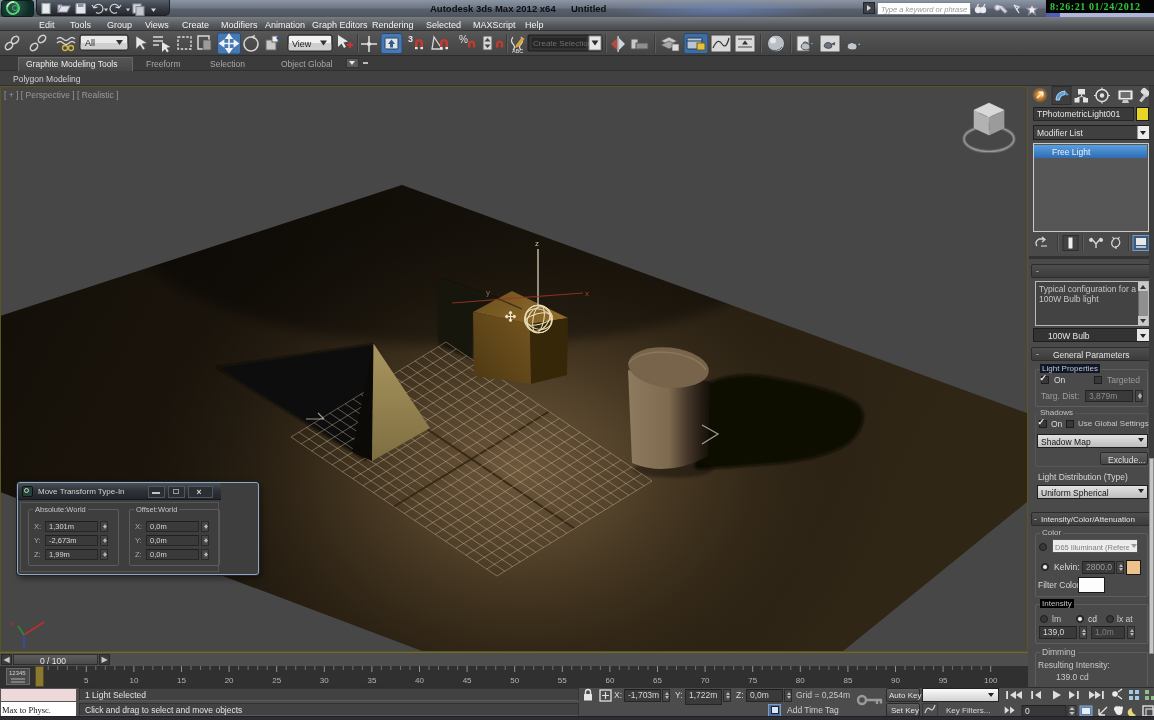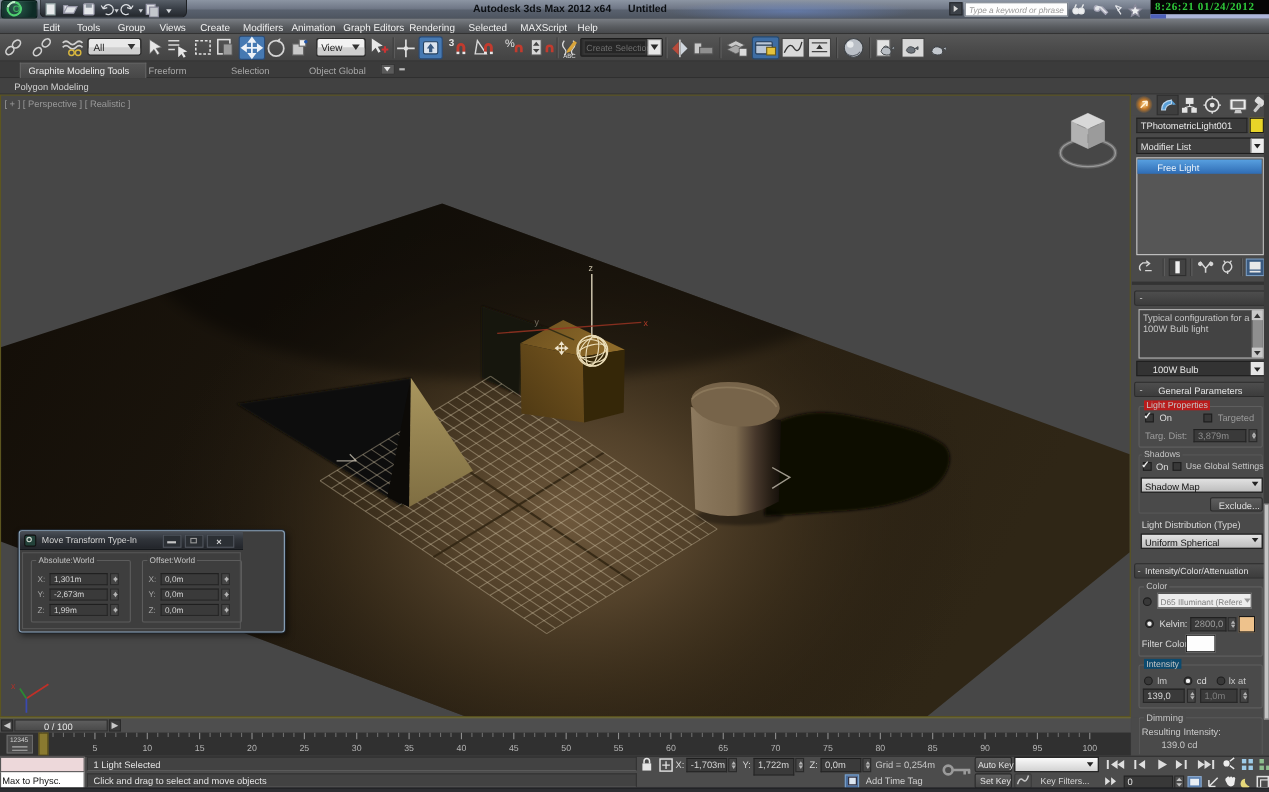--- a/index.html
+++ b/index.html
@@ -230,21 +230,21 @@
 
   <rect x="820" y="4" width="20" height="17" fill="#d9d9d9" stroke="#444"></rect>
   <path d="M824,15 q1,-4 4.5,-3.5 q3.5,0.4 3.5,3.5 q0,2.4 -3.6,2.4 q-3.6,0 -4.4,-2.4 z M832,13 l2.6,-1.6 v2.6 z" fill="#6e747b" stroke="#33373b" stroke-width="0.7"></path>
 
   <path d="M847,16 q1,-5 5.5,-4.4 q4.5,0.5 4.5,4.4 q0,3 -5,3 q-4,0 -5,-3 z M857,13.4 l3.2,-2 v3.4 z M849,12.5 q2.5,-3 6,0" fill="#c3c8ce" stroke="#3e4246" stroke-width="0.9"></path>
 </svg>
 
 <div class="abs" style="left:0;top:56px;width:1154px;height:15px;background:#3b3b3b;border-bottom:1px solid #2f2f2f;"></div>
 <div class="abs" style="left:18px;top:56.5px;width:115px;height:14px;background:linear-gradient(#555,#474747);border:1px solid #666;border-bottom:none;"></div>
 <div class="abs tx" style="left:26px;top:58.5px;font-size:8.5px;color:#ededed;">Graphite Modeling Tools</div>
-<div class="abs tx" style="left:135px;top:58.5px;font-size:8.5px;color:#a8a8a8;">Freeform</div>
+<div class="abs tx" style="left:146px;top:58.5px;font-size:8.5px;color:#a8a8a8;">Freeform</div>
 <div class="abs tx" style="left:210px;top:58.5px;font-size:8.5px;color:#a8a8a8;">Selection</div>
 <div class="abs tx" style="left:281px;top:58.5px;font-size:8.5px;color:#a8a8a8;">Object Global</div>
 <div class="abs" style="left:346px;top:58px;width:13px;height:10px;background:#5a5a5a;border:1px solid #333;"></div>
 <div class="abs" style="left:349px;top:61px;width:0;height:0;border-left:3.5px solid transparent;border-right:3.5px solid transparent;border-top:4.5px solid #e8e8e8;"></div>
 <div class="abs" style="left:363px;top:62px;width:5px;height:1.5px;background:#bbb;"></div>
 <div class="abs" style="left:0;top:71px;width:1154px;height:15px;background:#414141;border-bottom:1px solid #303030;"></div>
 <div class="abs tx" style="left:13px;top:73.5px;font-size:8.5px;color:#d2d2d2;">Polygon Modeling</div>
 
 <div class="abs" style="left:0;top:86px;width:1028px;height:566px;background:#474747;"></div>
 <svg class="abs" style="left:0;top:86px" width="1028" height="566" viewBox="0 0 1028 566">
@@ -535,21 +535,21 @@
 <div class="abs" style="left:1033px;top:328px;width:117px;height:14px;background:#333;border:1px solid #1e1e1e;"></div>
 <div class="abs tx" style="left:1048px;top:330.5px;font-size:8.5px;color:#e6e6e6;">100W Bulb</div>
 <div class="abs" style="left:1137px;top:329px;width:12px;height:12px;background:#e6e6e6;"></div>
 <div class="abs" style="left:1139.5px;top:333.5px;width:0;height:0;border-left:3.5px solid transparent;border-right:3.5px solid transparent;border-top:4.5px solid #222;"></div>
 
 <div class="abs" style="left:1031px;top:347px;width:121px;height:14px;background:linear-gradient(#4e4e4e,#3c3c3c);border:1px solid #2c2c2c;border-radius:2px;"></div>
 <div class="abs tx" style="left:1036px;top:349px;font-size:8.5px;color:#cdcdcd;">-</div>
 <div class="abs tx" style="left:1053px;top:349.5px;font-size:8.5px;color:#e2e2e2;">General Parameters</div>
 
 <div class="abs" style="left:1035px;top:369px;width:113px;height:38px;border:1px solid #5e5e5e;border-radius:2px;"></div>
-<div class="abs tx" style="left:1040px;top:364px;font-size:8px;color:#c4c4c4;background:#b91c1c;padding:0 2px;">Light Properties</div>
+<div class="abs tx" style="left:1040px;top:364px;font-size:8px;color:#c4c4c4;background:#0f172a;padding:0 2px;">Light Properties</div>
 <div class="abs" style="left:1041px;top:376px;width:8px;height:8px;background:#383838;border:1px solid #1e1e1e;"></div>
 <div class="abs tx" style="left:1039.5px;top:373px;font-size:9px;color:#f0f0f0;font-weight:bold;">✓</div>
 <div class="abs tx" style="left:1054px;top:375px;font-size:8.5px;color:#dcdcdc;">On</div>
 <div class="abs" style="left:1094px;top:376px;width:8px;height:8px;background:#383838;border:1px solid #1e1e1e;"></div>
 <div class="abs tx" style="left:1107px;top:375px;font-size:8.5px;color:#9a9a9a;">Targeted</div>
 <div class="abs tx" style="left:1041px;top:391px;font-size:8.5px;color:#9e9e9e;">Targ. Dist:</div>
 <div class="abs field" style="left:1085px;top:390px;width:48px;height:12px;color:#8e8e8e;">3,879m</div>
 <div class="abs spin" style="left:1135px;top:390px;height:12px;"></div>
 
 <div class="abs" style="left:1035px;top:413px;width:113px;height:54px;border:1px solid #565656;border-radius:2px;"></div>
@@ -583,21 +583,21 @@
 <div class="abs" style="left:1041px;top:563px;width:8px;height:8px;border-radius:50%;background:#383838;border:1px solid #1e1e1e;"></div>
 <div class="abs" style="left:1043px;top:565px;width:4px;height:4px;border-radius:50%;background:#f2f2f2;"></div>
 <div class="abs tx" style="left:1054px;top:562px;font-size:8.5px;color:#dcdcdc;">Kelvin:</div>
 <div class="abs field" style="left:1082px;top:561px;width:33px;height:13px;color:#9e9e9e;">2800,0</div>
 <div class="abs spin" style="left:1116px;top:561px;height:13px;"></div>
 <div class="abs" style="left:1126px;top:560px;width:15px;height:15px;background:#eec28c;border:1px solid #181818;"></div>
 <div class="abs tx" style="left:1038px;top:580px;font-size:8.5px;color:#d6d6d6;">Filter Color:</div>
 <div class="abs" style="left:1078px;top:577px;width:27px;height:16px;background:#fdfdfd;border:1px solid #181818;"></div>
 
 <div class="abs" style="left:1035px;top:604px;width:113px;height:40px;border:1px solid #5e5e5e;border-radius:2px;"></div>
-<div class="abs tx" style="left:1040px;top:599px;font-size:8px;color:#c4c4c4;background:#0c4a6e;padding:0 2px;">Intensity</div>
+<div class="abs tx" style="left:1040px;top:599px;font-size:8px;color:#c4c4c4;background:#000000;padding:0 2px;">Intensity</div>
 <div class="abs" style="left:1040px;top:615px;width:8px;height:8px;border-radius:50%;background:#383838;border:1px solid #1e1e1e;"></div>
 <div class="abs tx" style="left:1052px;top:614px;font-size:8.5px;color:#c9c9c9;">lm</div>
 <div class="abs" style="left:1076px;top:615px;width:8px;height:8px;border-radius:50%;background:#383838;border:1px solid #1e1e1e;"></div>
 <div class="abs" style="left:1078px;top:617px;width:4px;height:4px;border-radius:50%;background:#f2f2f2;"></div>
 <div class="abs tx" style="left:1088px;top:614px;font-size:8.5px;color:#dcdcdc;">cd</div>
 <div class="abs" style="left:1106px;top:615px;width:8px;height:8px;border-radius:50%;background:#383838;border:1px solid #1e1e1e;"></div>
 <div class="abs tx" style="left:1117px;top:614px;font-size:8.5px;color:#c9c9c9;">lx at</div>
 <div class="abs field" style="left:1039px;top:626px;width:38px;height:13px;">139,0</div>
 <div class="abs spin" style="left:1079px;top:626px;height:13px;"></div>
 <div class="abs field" style="left:1091px;top:626px;width:34px;height:13px;color:#7e7e7e;">1,0m</div>
@@ -744,21 +744,21 @@
 <svg class="abs" style="left:6px;top:668px" width="24" height="17" viewBox="0 0 24 17">
   <text x="3" y="7" font-size="6" fill="#d0d0d0">12345</text>
   <path d="M5,11 h14 M5,14 h14" stroke="#b0b0b0" stroke-width="1"></path>
 </svg>
 <div class="abs" style="left:35px;top:666px;width:9px;height:21px;background:#8a7a30;border:1px solid #544a1a;"></div>
 
 <div class="abs" style="left:0;top:687px;width:1154px;height:33px;background:#4c4c4c;border-top:1px solid #2e2e2e;"></div>
 
 <div class="abs" style="left:0;top:688px;width:77px;height:14px;background:#edd8da;border:1px solid #555;"></div>
 <div class="abs" style="left:0;top:702px;width:77px;height:15px;background:#ffffff;border:1px solid #555;border-top:none;"></div>
-<div class="abs tx" style="left:2px;top:705px;font-size:8.5px;color:#111;font-family:Liberation Sans, sans-serif;text-align:center;">Max to Physc.</div>
+<div class="abs tx" style="left:2px;top:705px;font-size:8.5px;color:#111;font-family:Liberation Serif, serif;text-align:center;">Max to Physc.</div>
 
 <div class="abs" style="left:79px;top:688px;width:500px;height:13px;background:#424242;border:1px solid #333;border-bottom-color:#5a5a5a;"></div>
 <div class="abs tx" style="left:85px;top:690px;font-size:8.5px;color:#e2e2e2;">1 Light Selected</div>
 <div class="abs" style="left:79px;top:703px;width:500px;height:13px;background:#424242;border:1px solid #333;border-bottom-color:#5a5a5a;"></div>
 <div class="abs tx" style="left:85px;top:705px;font-size:8.5px;color:#e2e2e2;">Click and drag to select and move objects</div>
 
 <svg class="abs" style="left:581px;top:688px" width="34" height="14" viewBox="0 0 34 14">
   <rect x="3" y="6" width="8" height="6.5" fill="#e6e6e6"></rect>
   <path d="M4.5,6 v-2 a2.5,2.5 0 0 1 5,0 v2" fill="none" stroke="#e6e6e6" stroke-width="1.4"></path>
   <rect x="19" y="2" width="11" height="11" fill="none" stroke="#e0e0e0" stroke-width="1.3"></rect>

